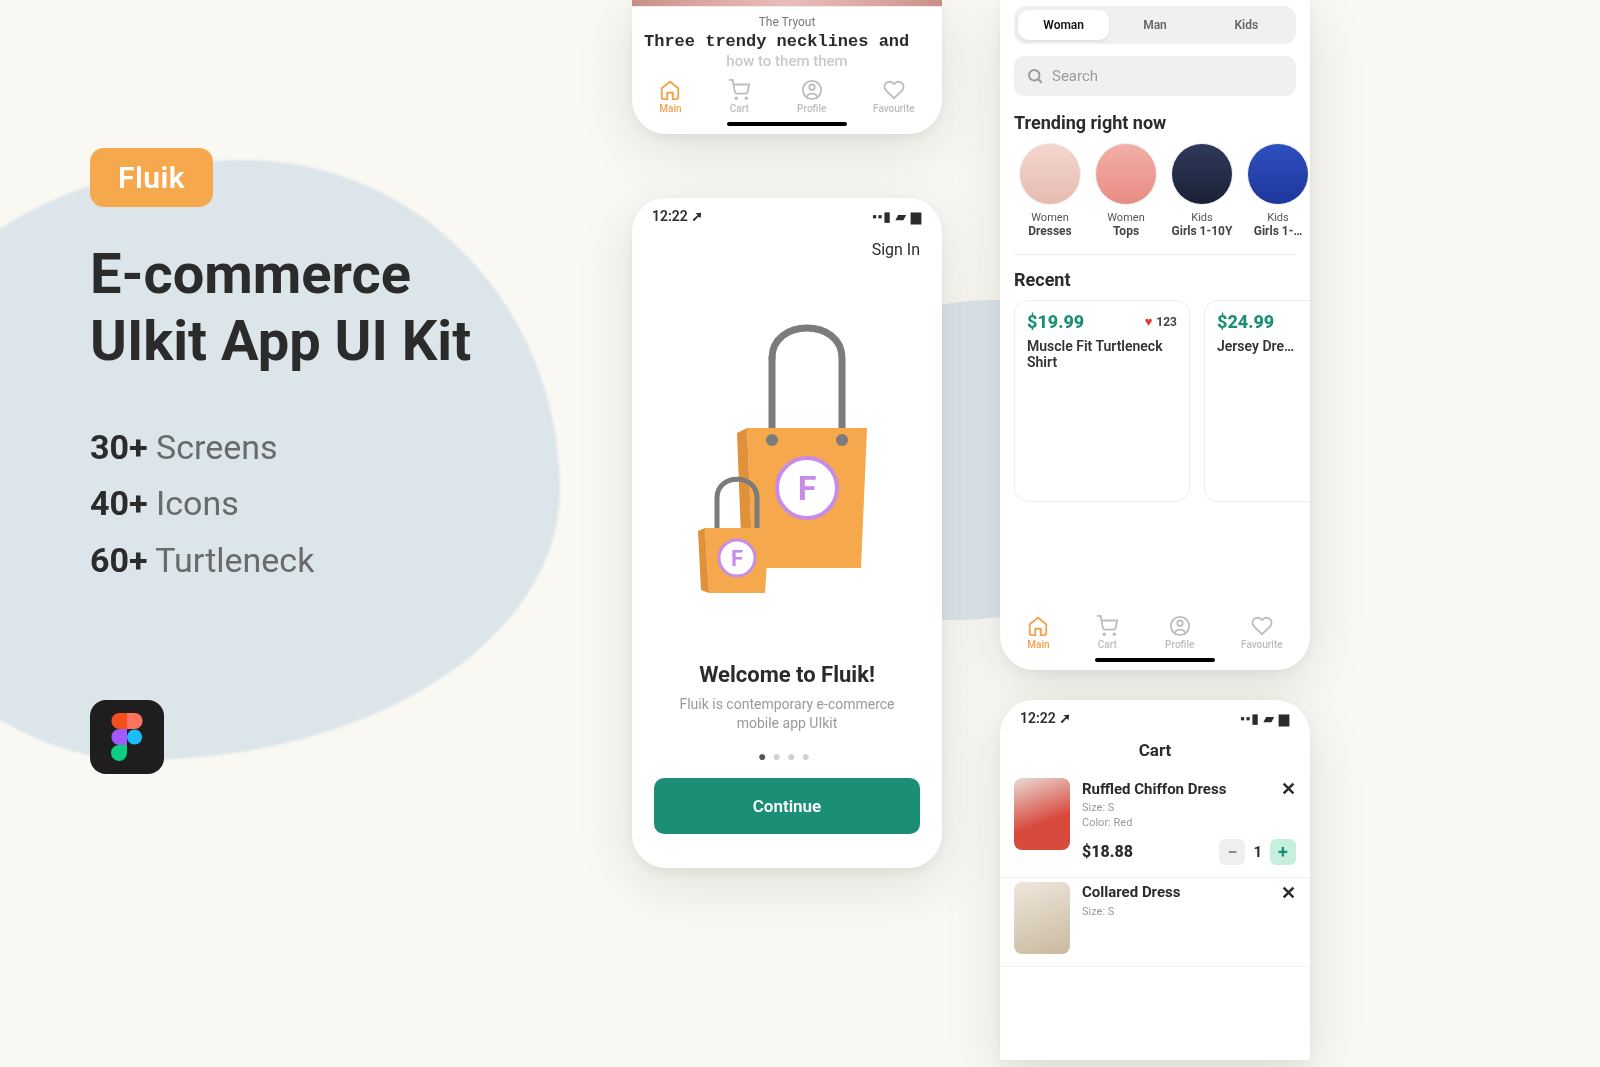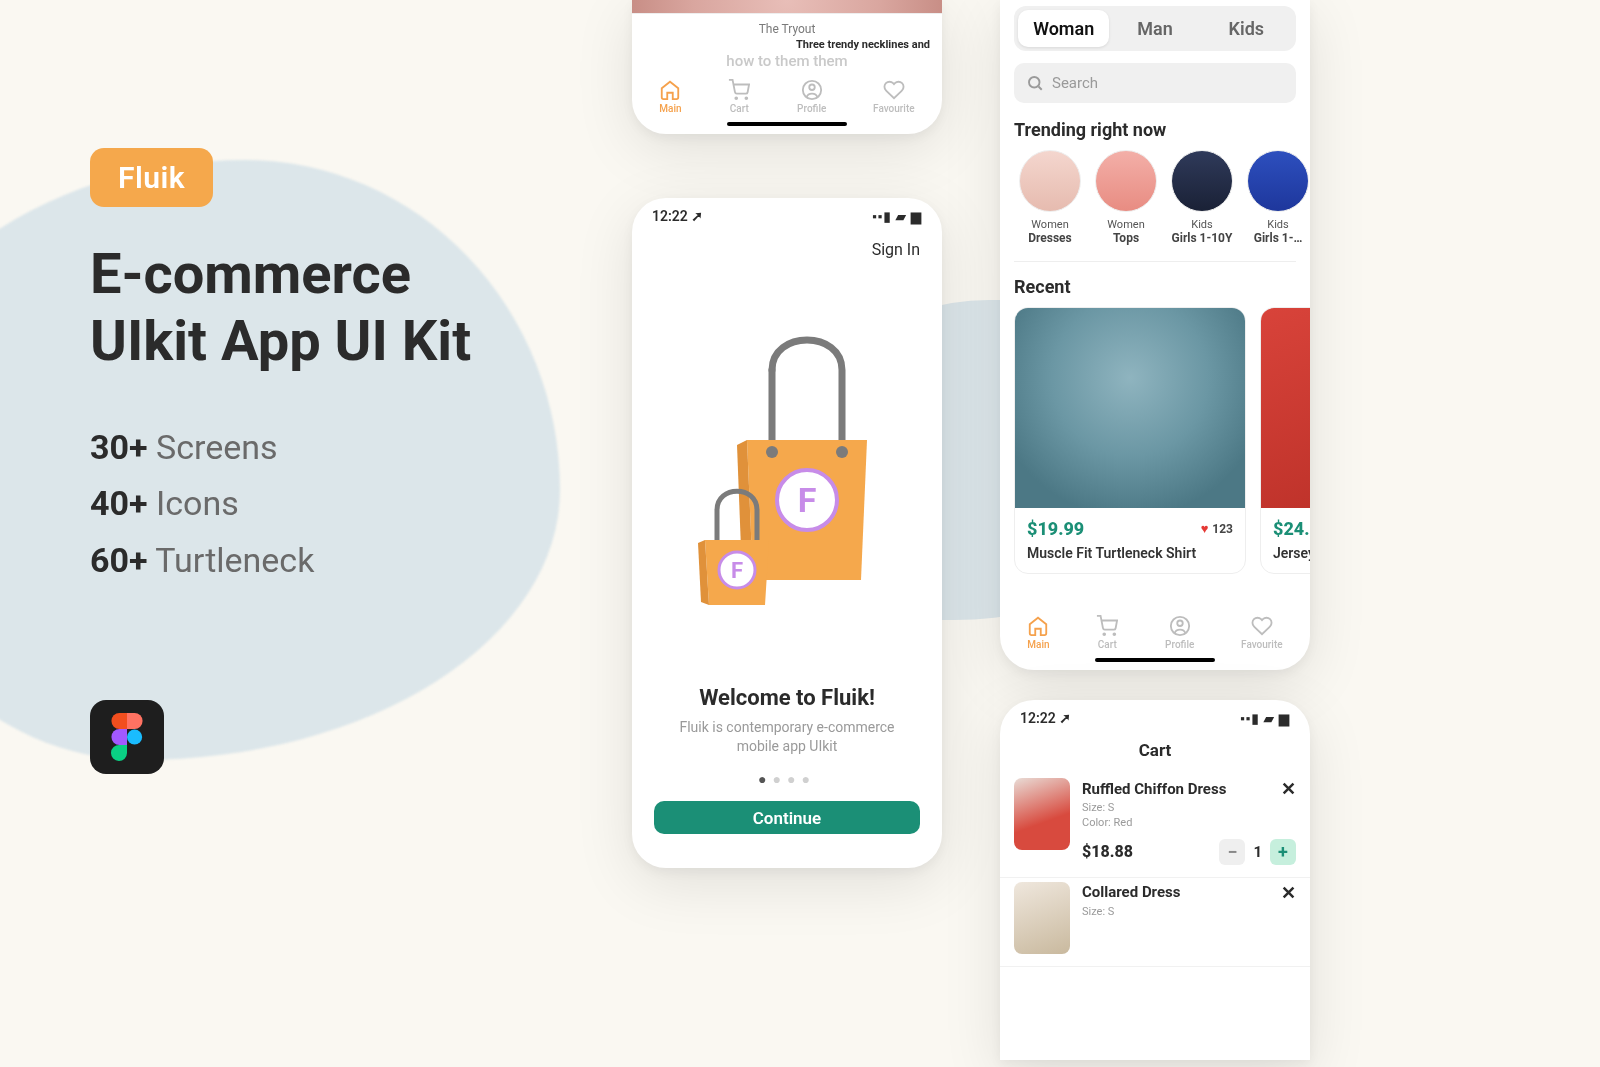--- a/index.html
+++ b/index.html
@@ -114,46 +114,46 @@
   .tabbar .tab.active svg { stroke: #F5A14C; }
 
   
   #phoneA { width: 310px; height: 134px; left: 632px; top: 0px; border-top-left-radius: 0; border-top-right-radius: 0; }
   #phoneA .hero {
     height: 46px;
     background: radial-gradient(circle at 50% 0%, #E8BEB8 0%, #D9A69F 60%, #C88E86 100%);
     border-bottom: 1px solid #eee;
   }
   #phoneA .eyebrow { text-align: center; font-size: 12px; color: #7A7A7A; margin-top: 8px;}
-  #phoneA .title { text-align: right; font-size: 11px; font-weight: 700; padding: 2px 12px; line-height: 1.25;}
+  #phoneA .title { text-align: left; font-size: 17px; font-weight: 700; padding: 2px 12px; line-height: 1.25; font-family: Liberation Mono, monospace;}
   #phoneA .subtitle { text-align: center; font-size: 15px; color: #C9C9C9; font-weight: 500; margin-top: -2px;}
 
   
   #phoneB { width: 310px; height: 670px; left: 632px; top: 198px; padding-bottom: 20px;}
   #phoneB .signin { text-align: right; font-size: 16px; font-weight: 400; padding: 12px 22px 0; }
   #phoneB .illus { flex: 1; display: flex; align-items: center; justify-content: center; position: relative;}
   #phoneB .welcome-title { text-align: center; font-size: 22px; font-weight: 700; margin-top: 4px;}
   #phoneB .welcome-sub { text-align: center; font-size: 14px; color: #9A9A9A; padding: 8px 28px 14px; line-height: 1.4;}
   #phoneB .dots { text-align: center; font-size: 14px; color: #D0D0D0; letter-spacing: 6px; margin-bottom: 14px;}
   #phoneB .dots .active-dot { color: #555; }
   #phoneB .cta {
-    margin: 0 22px 14px; height: 33px;
+    margin: 0 22px 14px; height: 56px;
     background: #1B8F76; color: #fff;
     display: flex; align-items: center; justify-content: center;
     border-radius: 10px; font-size: 17px; font-weight: 600;
   }
 
   
   #phoneC { width: 310px; height: 670px; left: 1000px; top: 0; border-top-left-radius: 0; border-top-right-radius: 0;}
   .seg {
     display: flex; margin: 6px 14px 12px;
     background: #F0F0F0; border-radius: 12px; padding: 4px;
   }
   .seg .seg-item {
-    flex: 1; text-align: center; font-size: 18px; font-weight: 600;
+    flex: 1; text-align: center; font-size: 12px; font-weight: 600;
     padding: 8px 0; color: #666; border-radius: 10px;
   }
   .seg .seg-item.active { background: #fff; color: #111; box-shadow: 0 1px 3px rgba(0,0,0,0.1);}
   .searchbar {
     margin: 0 14px 16px; height: 40px;
     background: #F0F0F0; border-radius: 10px;
     display: flex; align-items: center; gap: 8px; padding: 0 12px;
     color: #9A9A9A; font-size: 15px;
   }
   .sec-title { font-size: 18px; font-weight: 700; padding: 0 14px 10px; }
@@ -166,23 +166,23 @@
   }
   .trending-item .bub.dress { background: linear-gradient(180deg,#F4D6CE 0%,#E6BBAF 100%);}
   .trending-item .bub.top { background: linear-gradient(180deg,#F3AFA8 0%,#E88C82 100%);}
   .trending-item .bub.girl { background: linear-gradient(180deg,#2F3A5A 0%,#1A2136 100%);}
   .trending-item .bub.shirt { background: linear-gradient(180deg,#2D4FBE 0%,#1E379C 100%);}
   .trending-item .cat { font-size: 11px; color: #555; display:block;}
   .trending-item .name { font-size: 12px; font-weight: 700; display:block;}
   .divider { height: 1px; background: #EEE; margin: 4px 14px 14px; }
   .recent-row { display: flex; gap: 14px; padding: 0 0 0 14px; overflow: hidden;}
   .card {
-    width: 232px; flex: 0 0 auto;
+    width: 176px; flex: 0 0 auto;
     border: 1px solid #EEE; border-radius: 14px; overflow: hidden;
-    display: flex; flex-direction: column;
+    display: flex; flex-direction: row;
   }
   .card .img { height: 200px; }
   .card.man .img { background: radial-gradient(circle at 50% 35%, #8FB4BF 0%, #6B97A4 45%, #4C7885 80%);}
   .card.dress .img { background: linear-gradient(160deg,#D8433A 0%,#B82E26 100%);}
   .card .meta { padding: 10px 12px 12px; }
   .card .priceline { display: flex; justify-content: space-between; align-items: center;}
   .card .price { color: #1B8F76; font-weight: 800; font-size: 18px;}
   .card .likes { font-size: 12px; font-weight: 700; color: #444; display:flex; align-items:center; gap:4px;}
   .card .likes .heart { color: #E53935; font-size: 13px;}
   .card .pname { font-size: 14px; font-weight: 600; margin-top: 6px; color:#333;}

